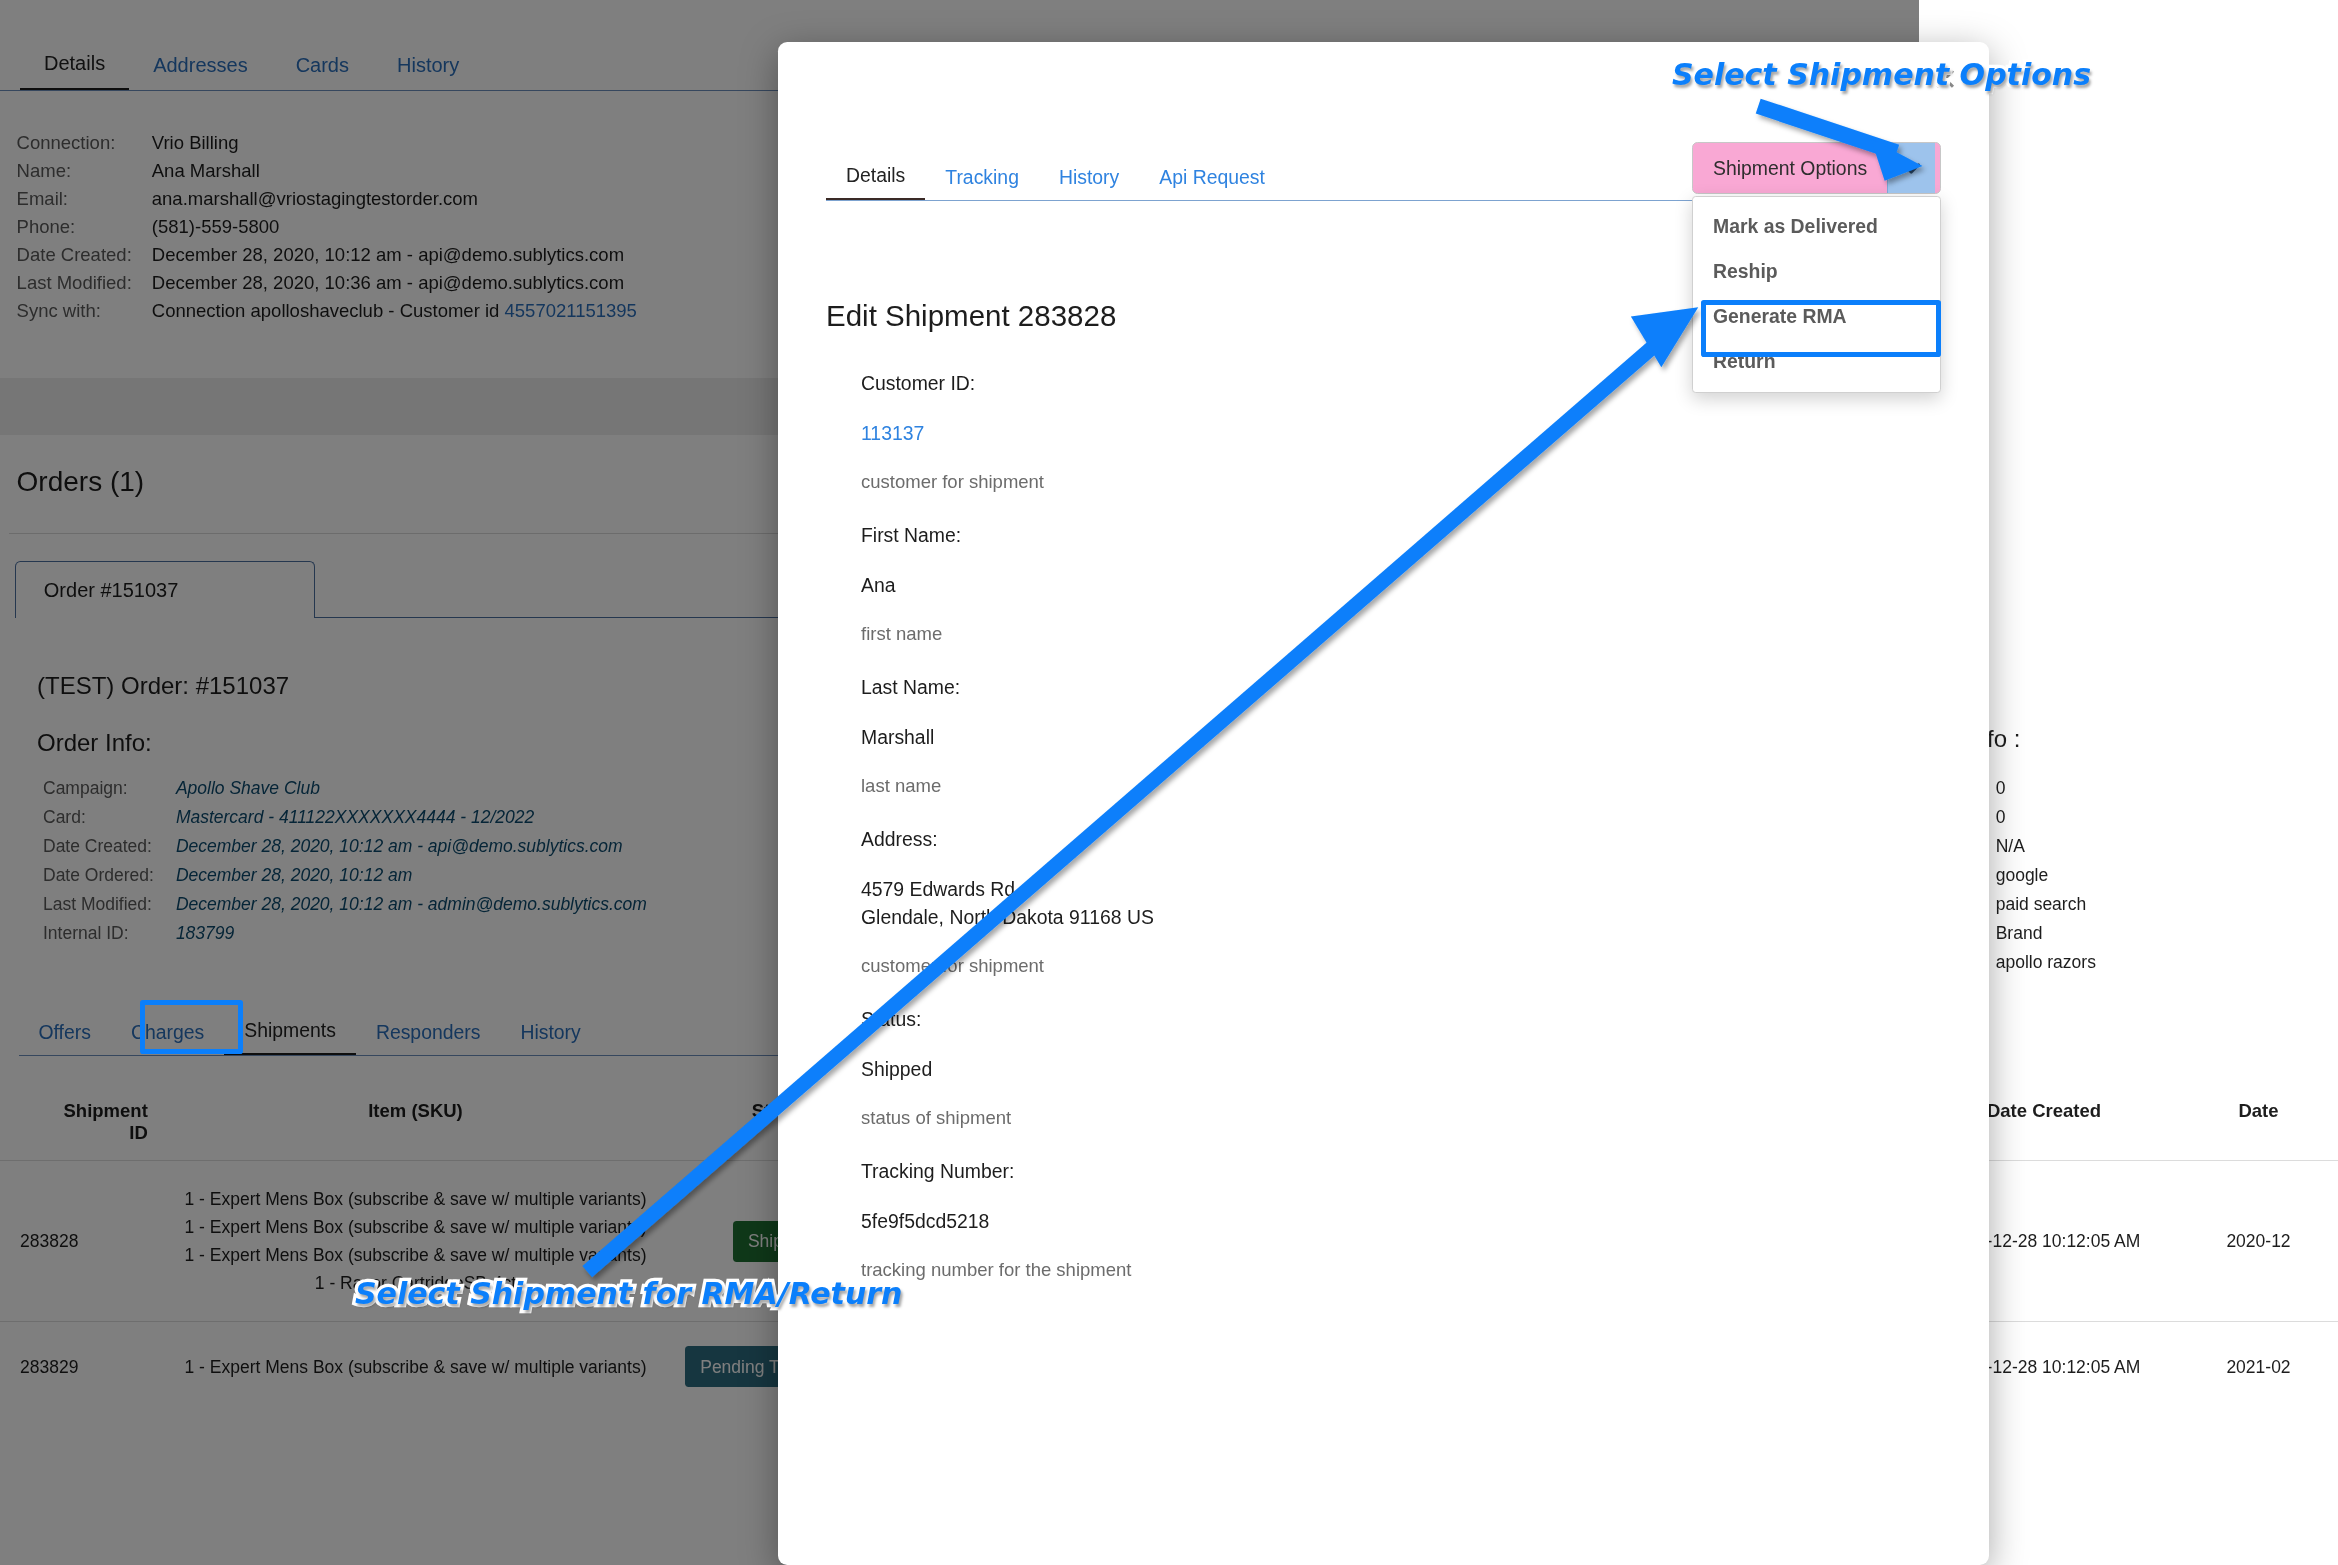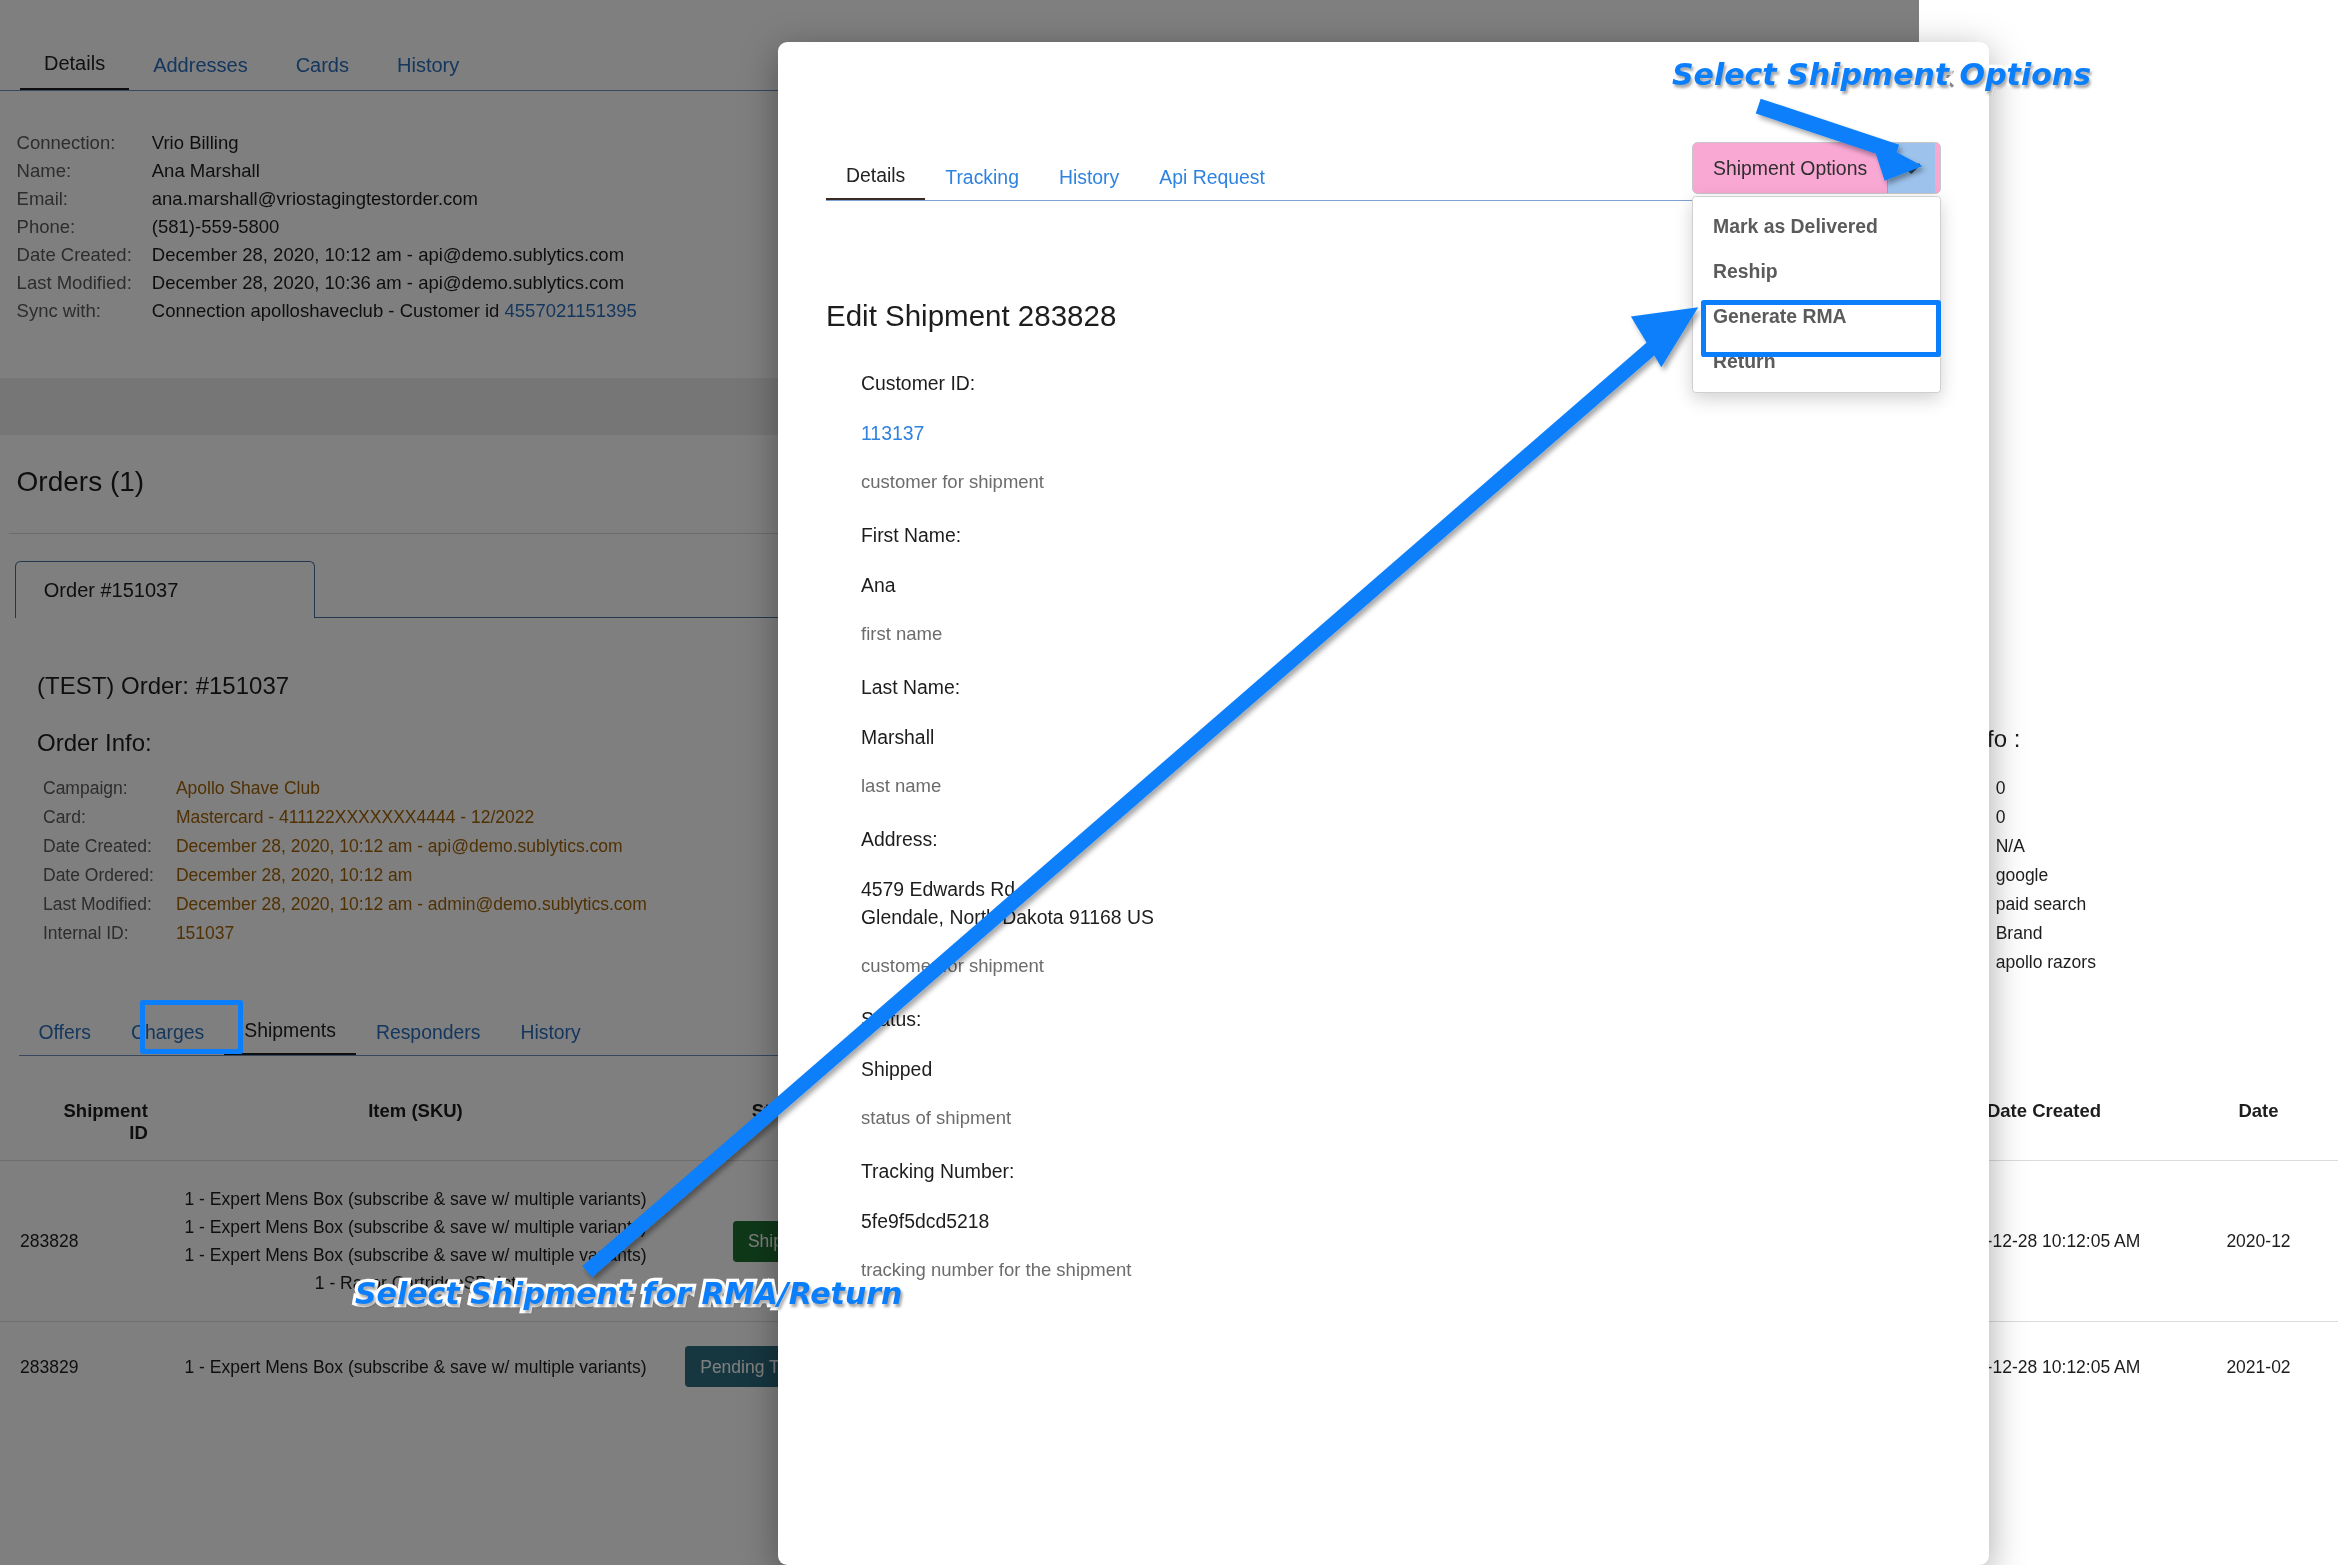--- a/index.html
+++ b/index.html
@@ -44,21 +44,21 @@
     position: absolute; top: 561px; left: 14.8px; width: 300px; height: 57px;
     border: 0.9px solid #4a6e9e; border-bottom: none; border-radius: 5.5px 5.5px 0 0;
     display: flex; align-items: center; padding-left: 28px; font-size: 20px; color: #1d1d1d;
   }
   .order-tab-rule { position: absolute; top: 617px; left: 315px; right: 0; height: 0.9px; background: #4a6e9e; }
 
   .order-head { position: absolute; top: 672px; left: 37px; font-size: 24px; color: #1d1d1d; }
   .order-info-h { position: absolute; top: 729px; left: 37px; font-size: 24px; color: #1d1d1d; }
   .order-info { position: absolute; top: 773px; left: 41px; font-size: 17.5px; line-height: 27px; }
   .order-info td.k { color: #5a5a5a; padding-right: 20px; white-space: nowrap; }
-  .order-info td.v { color: #a16207; white-space: nowrap; }
+  .order-info td.v { color: #0c4a6e; white-space: nowrap; font-style: italic; }
 
   
   .track-info-h { position: absolute; top: 725px; left: 1947px; font-size: 24px; color: #1d1d1d; white-space: nowrap; }
   .track-info { position: absolute; top: 773px; left: 1924px; font-size: 17.5px; line-height: 27px; }
   .track-info td.k { color: #5a5a5a; padding-right: 20px; white-space: nowrap; }
   .track-info td.v { color: #1d1d1d; white-space: nowrap; }
 
   
   .sub-tabs {
     position: absolute; top: 997px; left: 18.5px; right: 9.2px; height: 59px;
@@ -223,21 +223,21 @@
       <tr>
         <td class="k">Date Ordered:</td>
         <td class="v">December 28, 2020, 10:12 am</td>
       </tr>
       <tr>
         <td class="k">Last Modified:</td>
         <td class="v">December 28, 2020, 10:12 am - admin@demo.sublytics.com</td>
       </tr>
       <tr>
         <td class="k">Internal ID:</td>
-        <td class="v">151037</td>
+        <td class="v">183799</td>
       </tr>
     </tbody>
       </table>
 
     <div class="track-info-h">g Info :</div>
     <table class="track-info">
       <tbody>
           <tr>
         <td class="k">D:</td>
         <td class="v">0</td>

